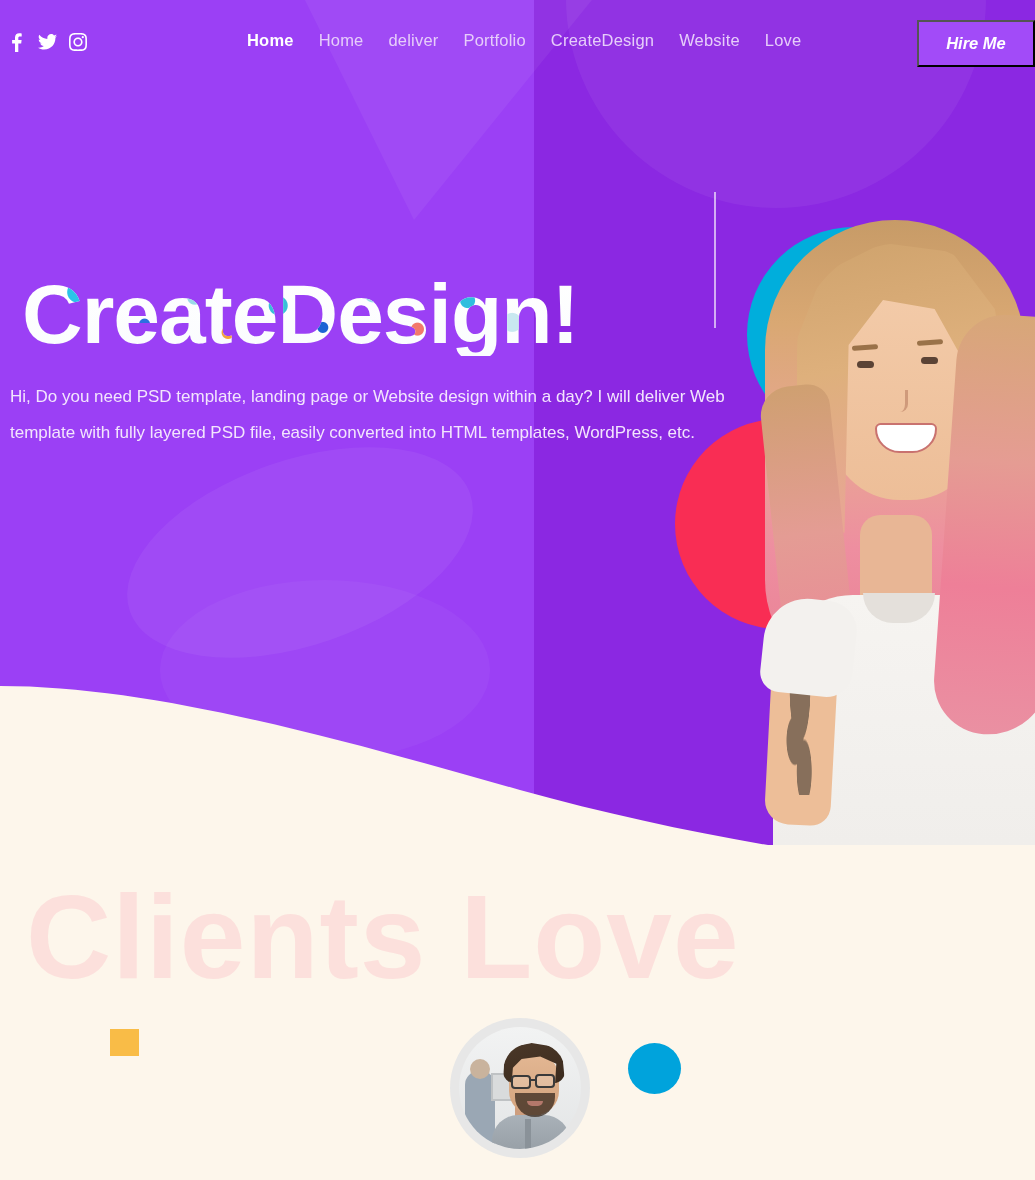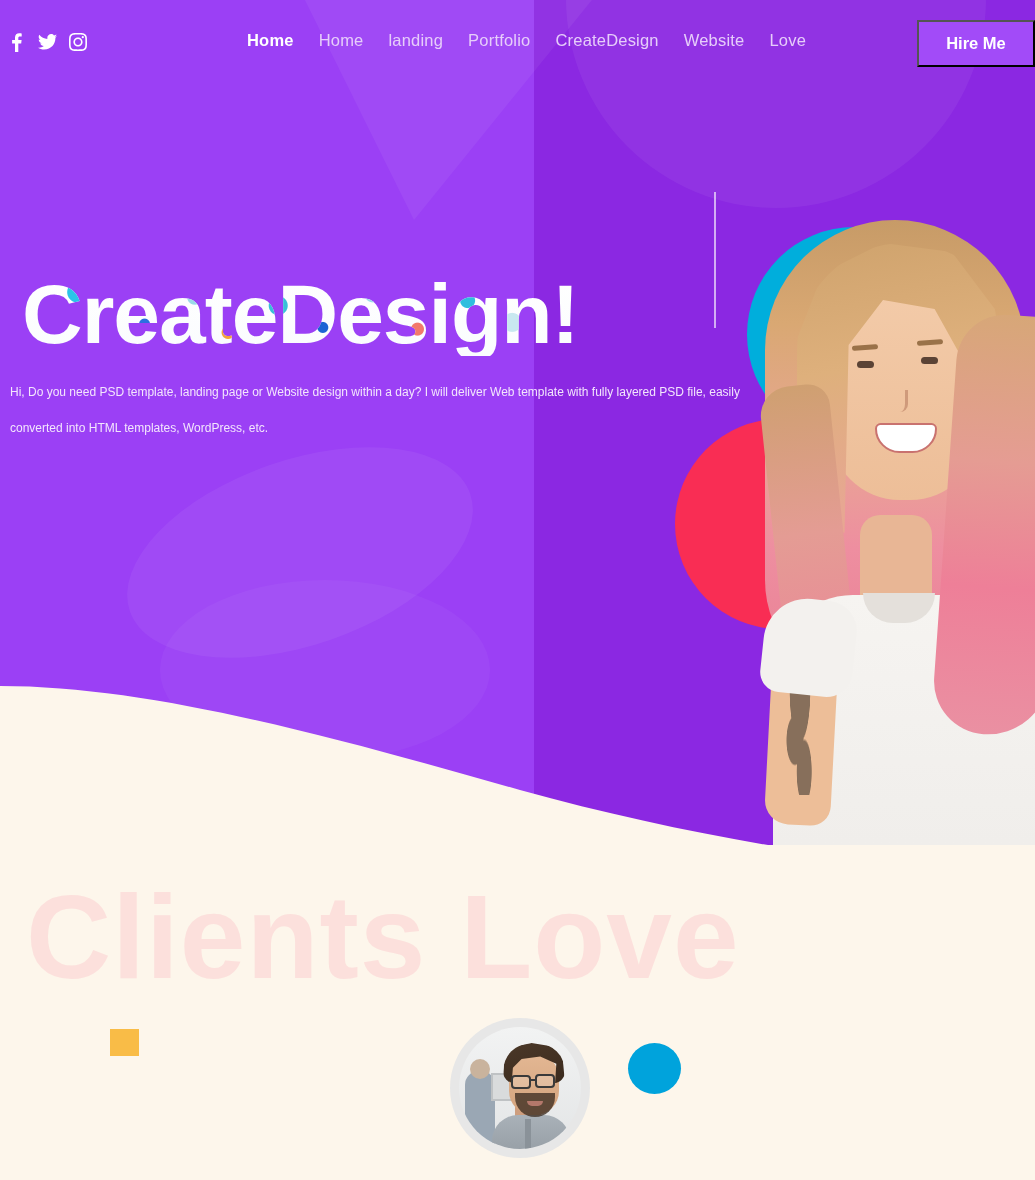--- a/index.html
+++ b/index.html
@@ -44,21 +44,21 @@
 
   .nav{position:absolute;left:247px;top:31px;display:flex;align-items:center;gap:25px;}
   .nav .nav-item{
     color:#E6CDFA;font-size:16.5px;letter-spacing:.2px;cursor:pointer;white-space:nowrap;
   }
   .nav .nav-item.active{color:#ffffff;font-weight:bold;}
 
   .hire{
     position:absolute;left:917px;top:20px;width:118px;height:47px;
     background:#A24BF8;display:flex;align-items:center;justify-content:center;
-    color:#fff;font-size:16.5px;font-weight:bold;cursor:pointer;
+    color:#fff;font-size:16.5px;font-weight:bold;cursor:pointer;font-style:italic;
   }
 
   
   .art{position:absolute;left:640px;top:0;width:395px;height:845px;overflow:hidden;}
   .c-orange{position:absolute;left:209px;top:349px;width:210px;height:210px;border-radius:50%;background:#F9B23F;}
   .c-blue{position:absolute;left:107px;top:227px;width:215px;height:215px;border-radius:50%;background:#00AEDC;}
   .c-red{position:absolute;left:35px;top:419px;width:210px;height:210px;border-radius:50%;background:#F92D54;}
 
   
   .portrait{position:absolute;left:95px;top:195px;width:330px;height:650px;}
@@ -130,21 +130,21 @@
       radial-gradient(circle at 88% 60%,#C8E8F0 0 9px,transparent 10px),
       linear-gradient(180deg,#FFFFFF 0%,#FAFCFE 100%);
     -webkit-background-clip:text;background-clip:text;
     -webkit-text-fill-color:transparent;
   }
   .headline-rule{position:absolute;left:714px;top:192px;width:2px;height:136px;background:rgba(255,255,255,.62);z-index:26;}
 
   
   .lede{
     position:absolute;left:10px;top:362px;width:760px;z-index:25;
-    color:#F3E5FD;font-size:12px;line-height:36px;
+    color:#F3E5FD;font-size:17px;line-height:36px;
   }
   .cta{
     position:absolute;left:10px;top:492px;width:227px;height:66px;z-index:25;
     border:0;border-radius:5px;cursor:pointer;
     background:linear-gradient(100deg,#F3AE45 0%,#DD9A77 42%,#C07BC4 78%,#B673D6 100%);
     color:#ffffff;font-size:16px;font-weight:bold;letter-spacing:.3px;
     display:flex;align-items:center;padding-left:33px;box-sizing:border-box;
   }
 
   
@@ -250,21 +250,21 @@
               <path d="M9 1.6c2.4 0 2.7 0 3.6.1.9 0 1.4.2 1.7.3.4.2.7.4 1 .7.3.3.5.6.7 1 .1.3.3.8.3 1.7.1.9.1 1.2.1 3.6s0 2.7-.1 3.6c0 .9-.2 1.4-.3 1.7-.2.4-.4.7-.7 1-.3.3-.6.5-1 .7-.3.1-.8.3-1.7.3-.9.1-1.2.1-3.6.1s-2.7 0-3.6-.1c-.9 0-1.4-.2-1.7-.3-.4-.2-.7-.4-1-.7-.3-.3-.5-.6-.7-1-.1-.3-.3-.8-.3-1.7C1.6 11.7 1.6 11.4 1.6 9s0-2.7.1-3.6c0-.9.2-1.4.3-1.7.2-.4.4-.7.7-1 .3-.3.6-.5 1-.7.3-.1.8-.3 1.7-.3.9-.1 1.2-.1 3.6-.1M9 0C6.6 0 6.2 0 5.3.1c-1 0-1.6.2-2.2.4-.6.2-1.1.5-1.6 1C1 2 .7 2.5.5 3.1.3 3.7.1 4.3.1 5.3 0 6.2 0 6.6 0 9s0 2.8.1 3.7c0 1 .2 1.6.4 2.2.2.6.5 1.1 1 1.6.5.5 1 .8 1.6 1 .6.2 1.2.4 2.2.4.9.1 1.3.1 3.7.1s2.8 0 3.7-.1c1 0 1.6-.2 2.2-.4.6-.2 1.1-.5 1.6-1 .5-.5.8-1 1-1.6.2-.6.4-1.2.4-2.2.1-.9.1-1.3.1-3.7s0-2.8-.1-3.7c0-1-.2-1.6-.4-2.2-.2-.6-.5-1.1-1-1.6-.5-.5-1-.8-1.6-1-.6-.2-1.2-.4-2.2-.4C11.8 0 11.4 0 9 0z"></path>
               <path d="M9 4.4C6.5 4.4 4.4 6.5 4.4 9S6.5 13.6 9 13.6 13.6 11.5 13.6 9 11.5 4.4 9 4.4zm0 7.6c-1.6 0-3-1.3-3-3s1.3-3 3-3 3 1.3 3 3-1.4 3-3 3z"></path>
               <circle cx="13.8" cy="4.2" r="1.1"></circle>
             </svg>
         </span>
       </div>
 
       <nav class="nav">
         <a class="nav-item active">Home</a>
         <a class="nav-item">Home</a>
-        <a class="nav-item">landing</a>
+        <a class="nav-item">deliver</a>
         <a class="nav-item">Portfolio</a>
         <a class="nav-item">CreateDesign</a>
         <a class="nav-item">Website</a>
         <a class="nav-item">Love</a>
       </nav>
 
       <button class="hire">Hire Me</button>
     </div>
   </section>
 

